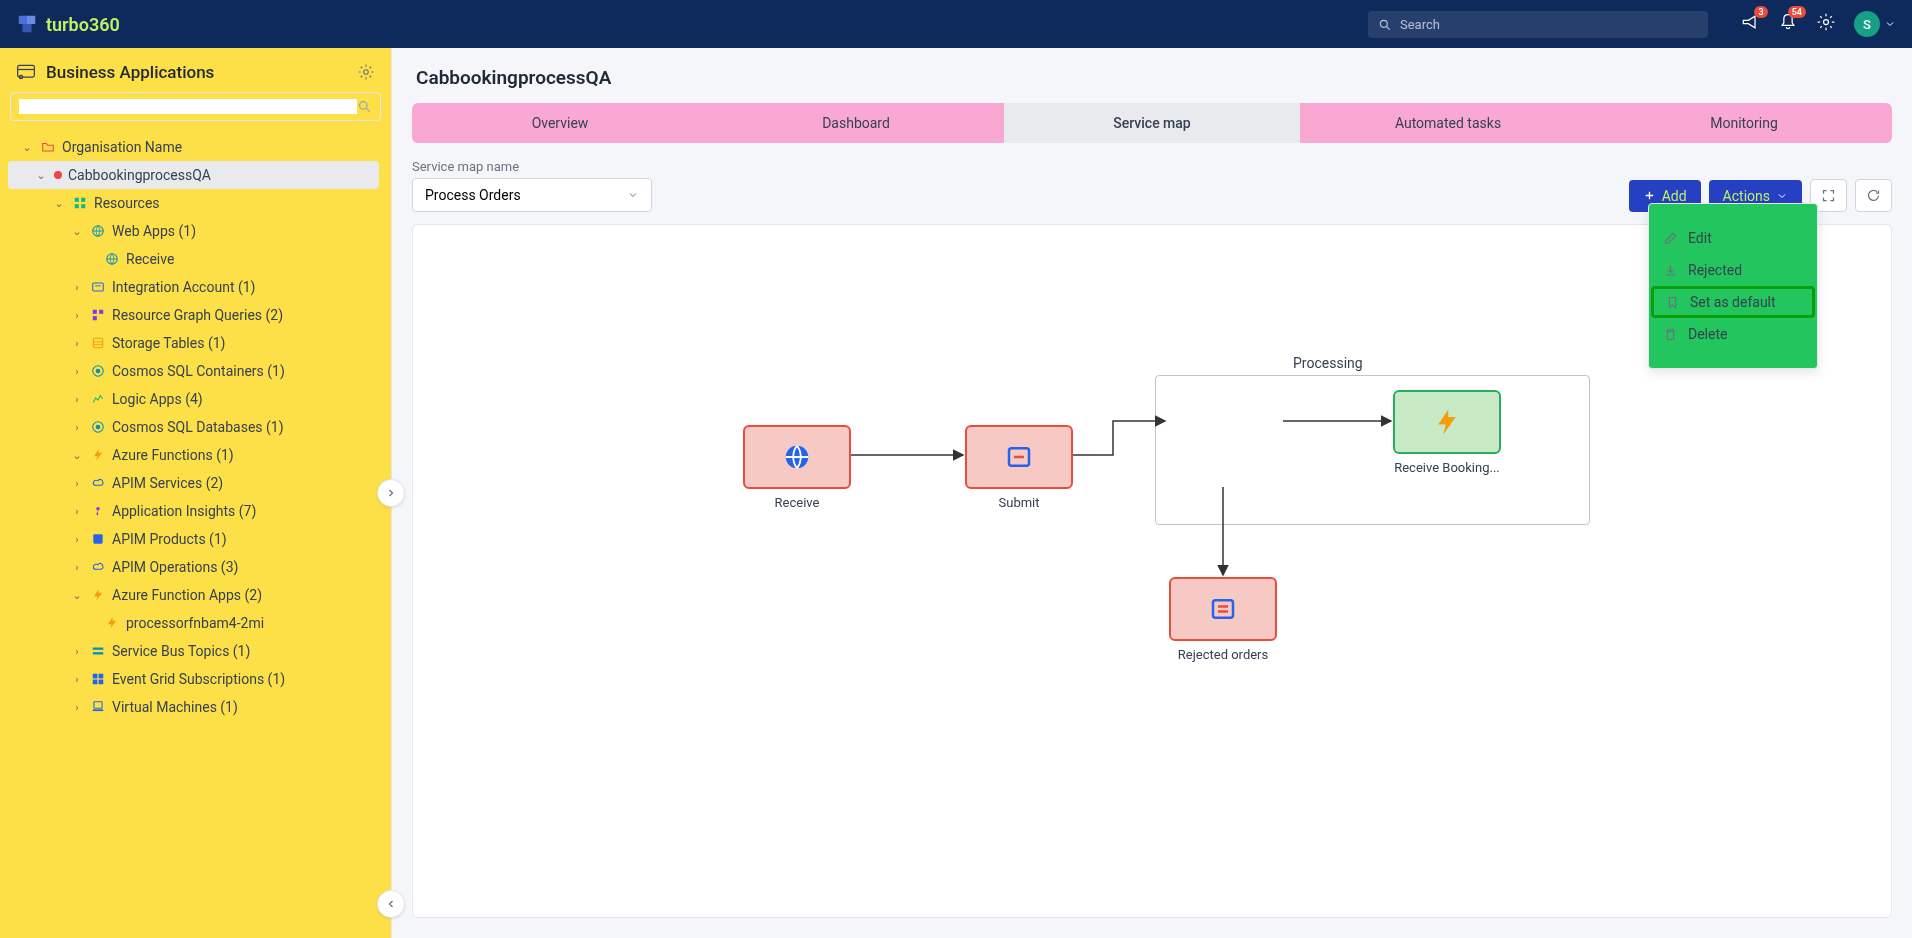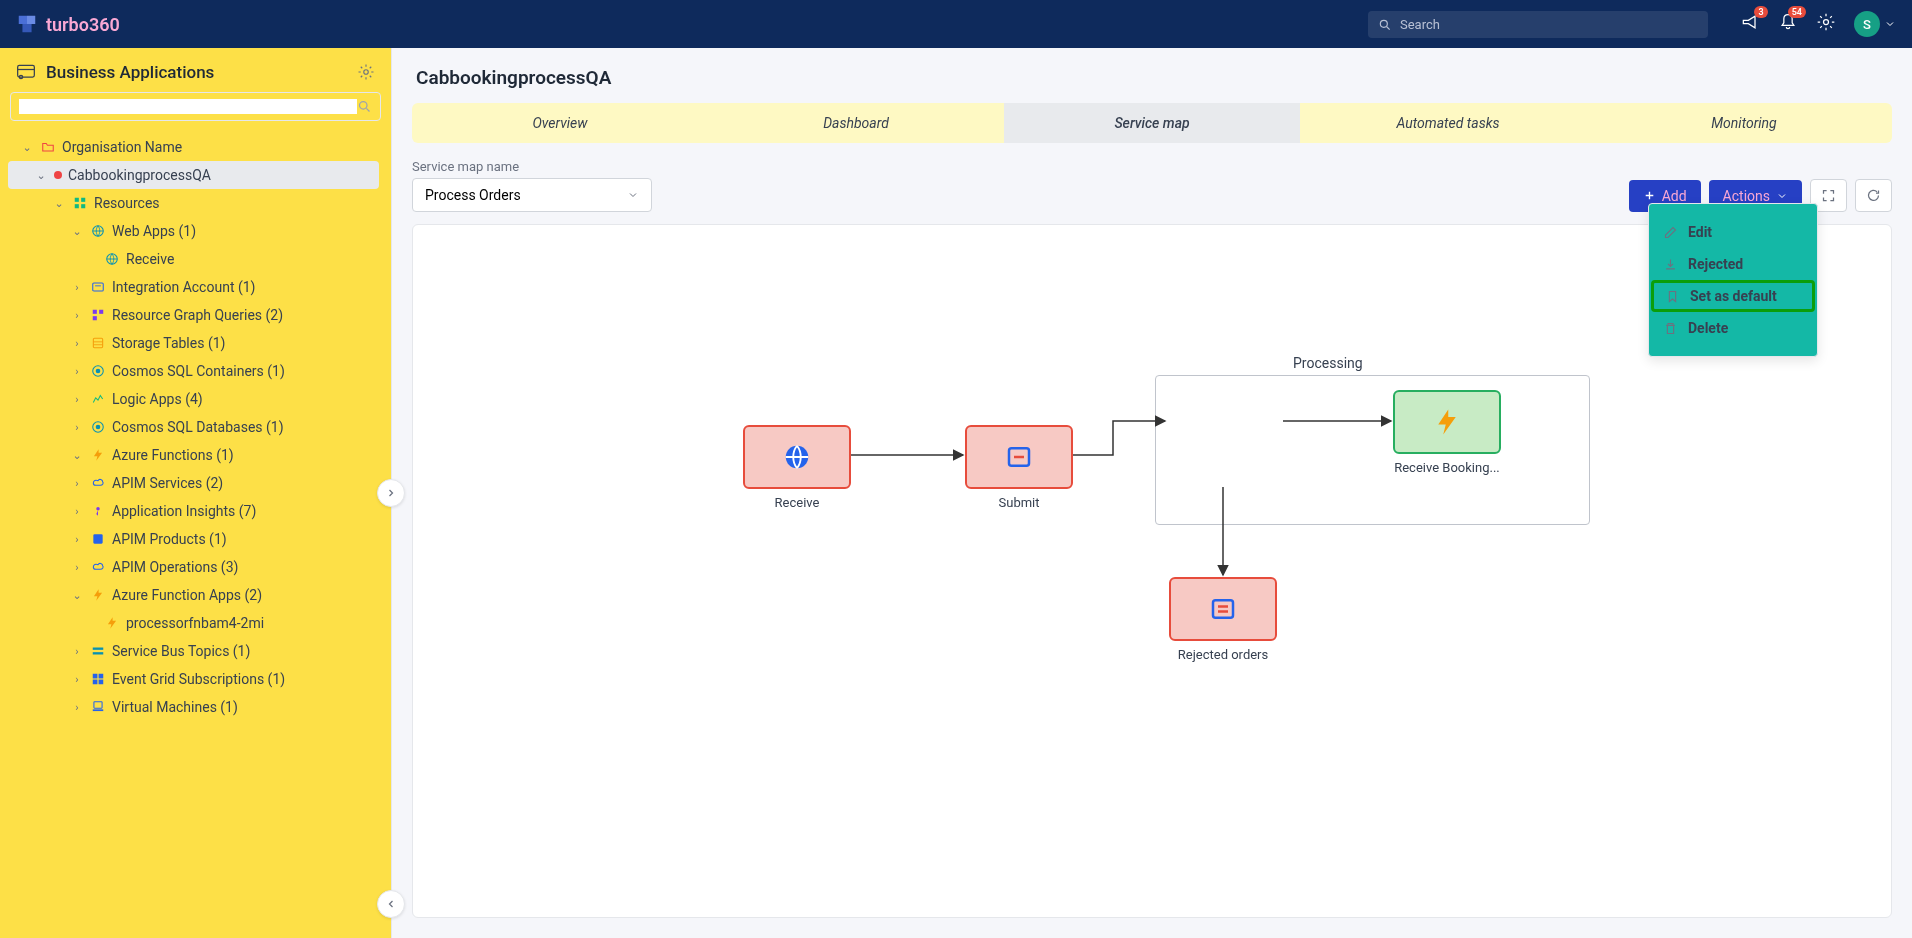--- a/index.html
+++ b/index.html
@@ -2,21 +2,21 @@
 <html><head>
 <meta charset="utf-8">
 <style>
 * { box-sizing: border-box; margin: 0; padding: 0; font-family: -apple-system, BlinkMacSystemFont, 'Segoe UI', Roboto, sans-serif; }
 body { background: #f5f6fa; overflow: hidden; }
 
 
 .top-header { background: #0e2a5c; height: 48px; display: flex; align-items: center; padding: 0 16px; gap: 8px; }
 .logo-area { display: flex; align-items: center; gap: 8px; flex: 0 0 auto; }
 .logo-icon { width: 22px; height: 22px; }
-.logo-text { color: #f9a8d4; font-weight: 600; font-size: 18px; }
+.logo-text { color: #bef264; font-weight: 600; font-size: 18px; }
 .header-spacer { flex: 1; }
 .search-box { background: rgba(255,255,255,0.1); border-radius: 4px; display: flex; align-items: flex-end; padding: 6px 10px; width: 340px; gap: 8px; }
 .search-box svg { width: 14px; height: 14px; }
 .search-box input { background: transparent; border: none; outline: none; color: #fff; font-size: 13px; flex: 1; }
 .search-box input::placeholder { color: #b8c0d4; }
 .header-icons { display: flex; align-items: center; gap: 18px; margin-left: 24px; }
 .header-icon { position: relative; cursor: pointer; }
 .header-icon svg { width: 20px; height: 20px; }
 .badge { position: absolute; top: -6px; right: -8px; background: #e74c3c; color: #fff; font-size: 9px; font-weight: 600; padding: 1px 4px; border-radius: 8px; min-width: 14px; text-align: center; }
 .avatar { width: 26px; height: 26px; border-radius: 50%; background: #16a085; color: #fff; display: flex; align-items: center; justify-content: center; font-size: 13px; font-weight: 500; }
@@ -46,35 +46,35 @@
 .status-dot { width: 8px; height: 8px; border-radius: 50%; background: #ef4444; display: inline-block; }
 .folder-icon { color: #ef4444; }
 
 
 .slide-handle { position: absolute; right: -14px; top: 50%; transform: translateY(-50%); width: 28px; height: 28px; background: #fff; border: 1px solid #e5e7eb; border-radius: 50%; display: flex; align-items: center; justify-content: center; cursor: pointer; box-shadow: 0 1px 3px rgba(0,0,0,0.1); z-index: 5; }
 .slide-handle-bottom { position: absolute; right: -14px; bottom: 20px; width: 28px; height: 28px; background: #fff; border: 1px solid #e5e7eb; border-radius: 50%; display: flex; align-items: center; justify-content: center; cursor: pointer; box-shadow: 0 1px 3px rgba(0,0,0,0.1); z-index: 5; }
 
 
 .main { flex: 1; display: flex; flex-direction: column; overflow: hidden; padding: 0 20px 20px; }
 .page-title { font-size: 19px; font-weight: 600; color: #1f2937; padding: 18px 4px 14px; }
-.tabs { display: flex; background: #fef9c3; border-radius: 6px; overflow: hidden; margin-bottom: 16px; font-style: italic; }
+.tabs { display: flex; background: #f9a8d4; border-radius: 6px; overflow: hidden; margin-bottom: 16px; }
 .tab { flex: 1; text-align: center; padding: 12px; font-size: 14px; color: #374151; cursor: pointer; }
 .tab.active { background: #e8eaed; font-weight: 500; }
 
 .controls-row { display: flex; justify-content: space-between; align-items: flex-end; margin-bottom: 12px; position: relative; }
 .control-left { display: flex; flex-direction: column; gap: 4px; }
 .control-label { font-size: 13px; color: #6b7280; }
 .select-box { border: 1px solid #d1d5db; border-radius: 4px; background: #fff; padding: 8px 12px; display: flex; align-items: center; justify-content: space-between; min-width: 240px; font-size: 14px; cursor: pointer; }
 .control-right { display: flex; gap: 8px; align-items: center; }
 .btn { border-radius: 4px; padding: 8px 14px; font-size: 14px; cursor: pointer; border: none; display: inline-flex; align-items: center; gap: 6px; }
-.btn-primary { background: #2640c4; color: #f9a8d4; }
+.btn-primary { background: #2640c4; color: #bef264; }
 .btn-icon-outline { background: #fff; border: 1px solid #d1d5db; color: #4b5563; padding: 8px 10px; }
 
 
-.actions-menu { position: absolute; right: 74px; top: 44px; background: #14b8a6; border: 1px solid #e5e7eb; border-radius: 4px; box-shadow: 0 4px 12px rgba(0,0,0,0.1); width: 170px; z-index: 20; padding: 12px 0; font-weight: bold; }
+.actions-menu { position: absolute; right: 74px; top: 44px; background: #22c55e; border: 1px solid #e5e7eb; border-radius: 4px; box-shadow: 0 4px 12px rgba(0,0,0,0.1); width: 170px; z-index: 20; padding: 18px 0; }
 .actions-menu-item { display: flex; align-items: center; gap: 10px; padding: 8px 14px; font-size: 14px; color: #374151; cursor: pointer; }
 .actions-menu-item.highlighted { border: 3px solid #0b9e0b; border-radius: 4px; margin: 0 2px; padding: 5px 11px; }
 .actions-menu-item svg { width: 15px; height: 15px; }
 
 
 .canvas-area { flex: 1; background: #fff; border: 1px solid #e5e7eb; border-radius: 6px; position: relative; overflow: hidden; }
 .node { position: absolute; display: flex; flex-direction: column; align-items: center; }
 .node-box { width: 108px; height: 64px; border-radius: 6px; display: flex; align-items: center; justify-content: center; }
 .node-red { background: #f7c9c4; border: 2px solid #e74c3c; }
 .node-green { background: #c8ebc5; border: 2px solid #27ae60; }

